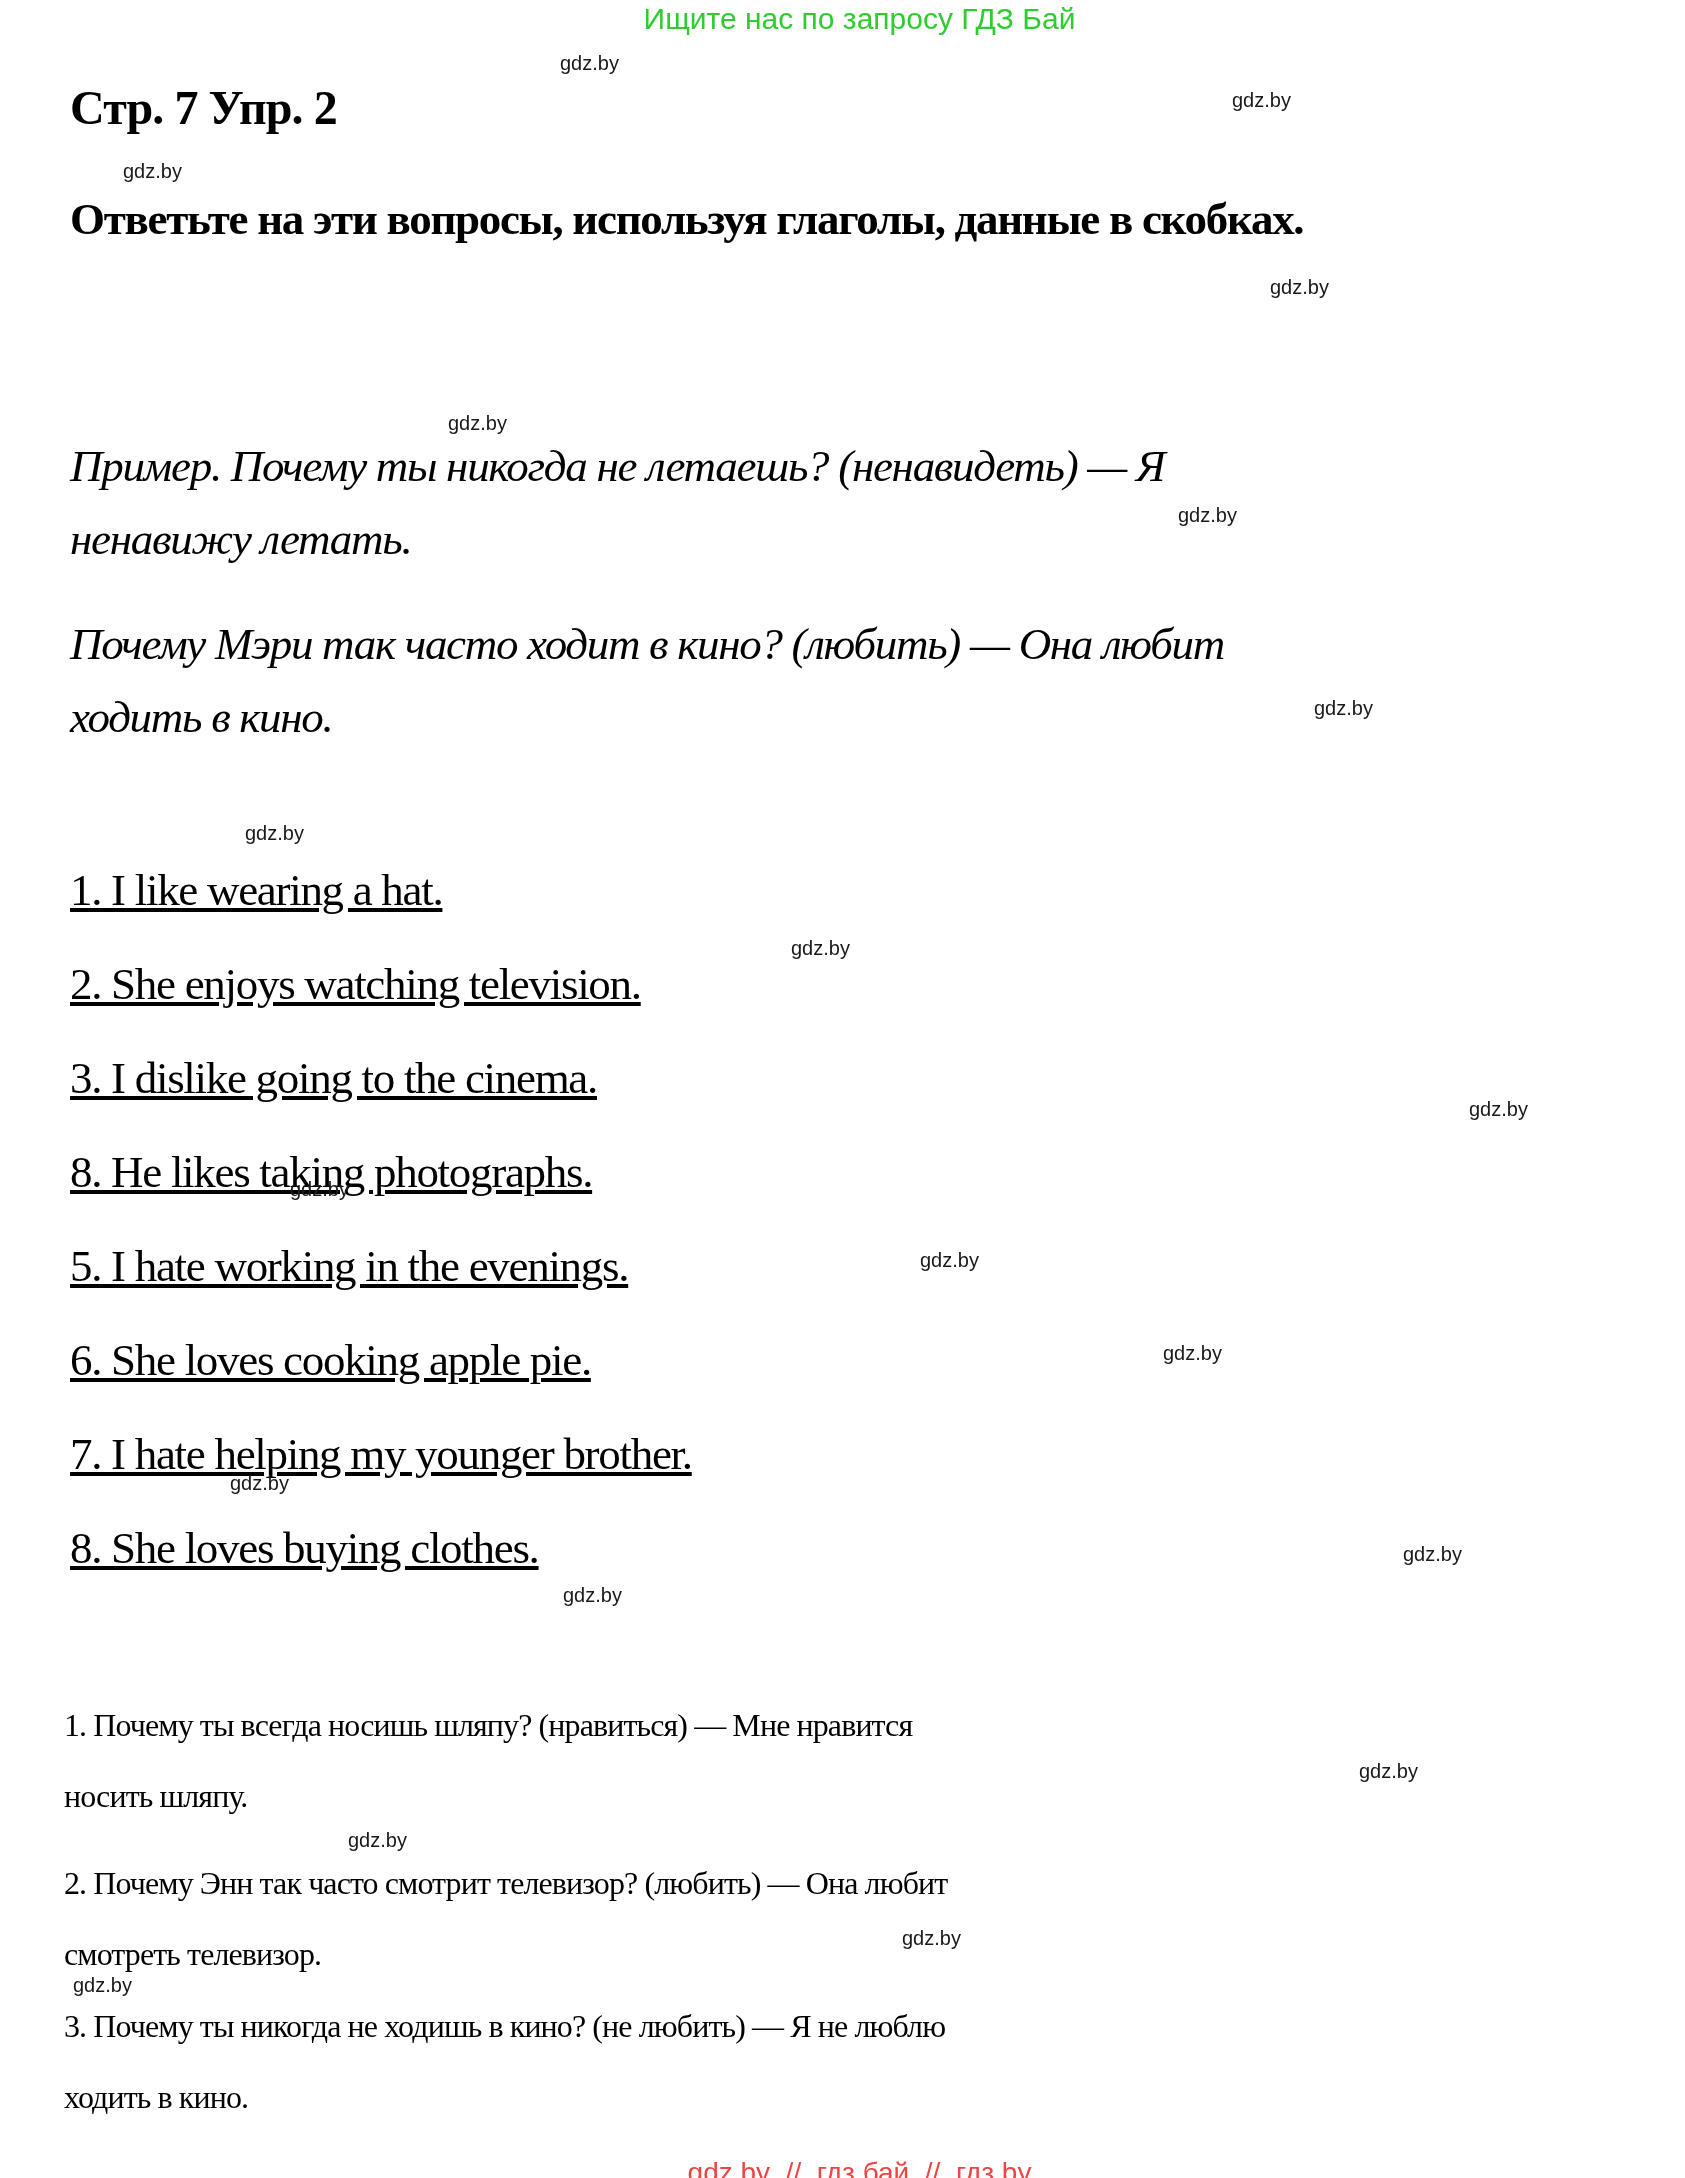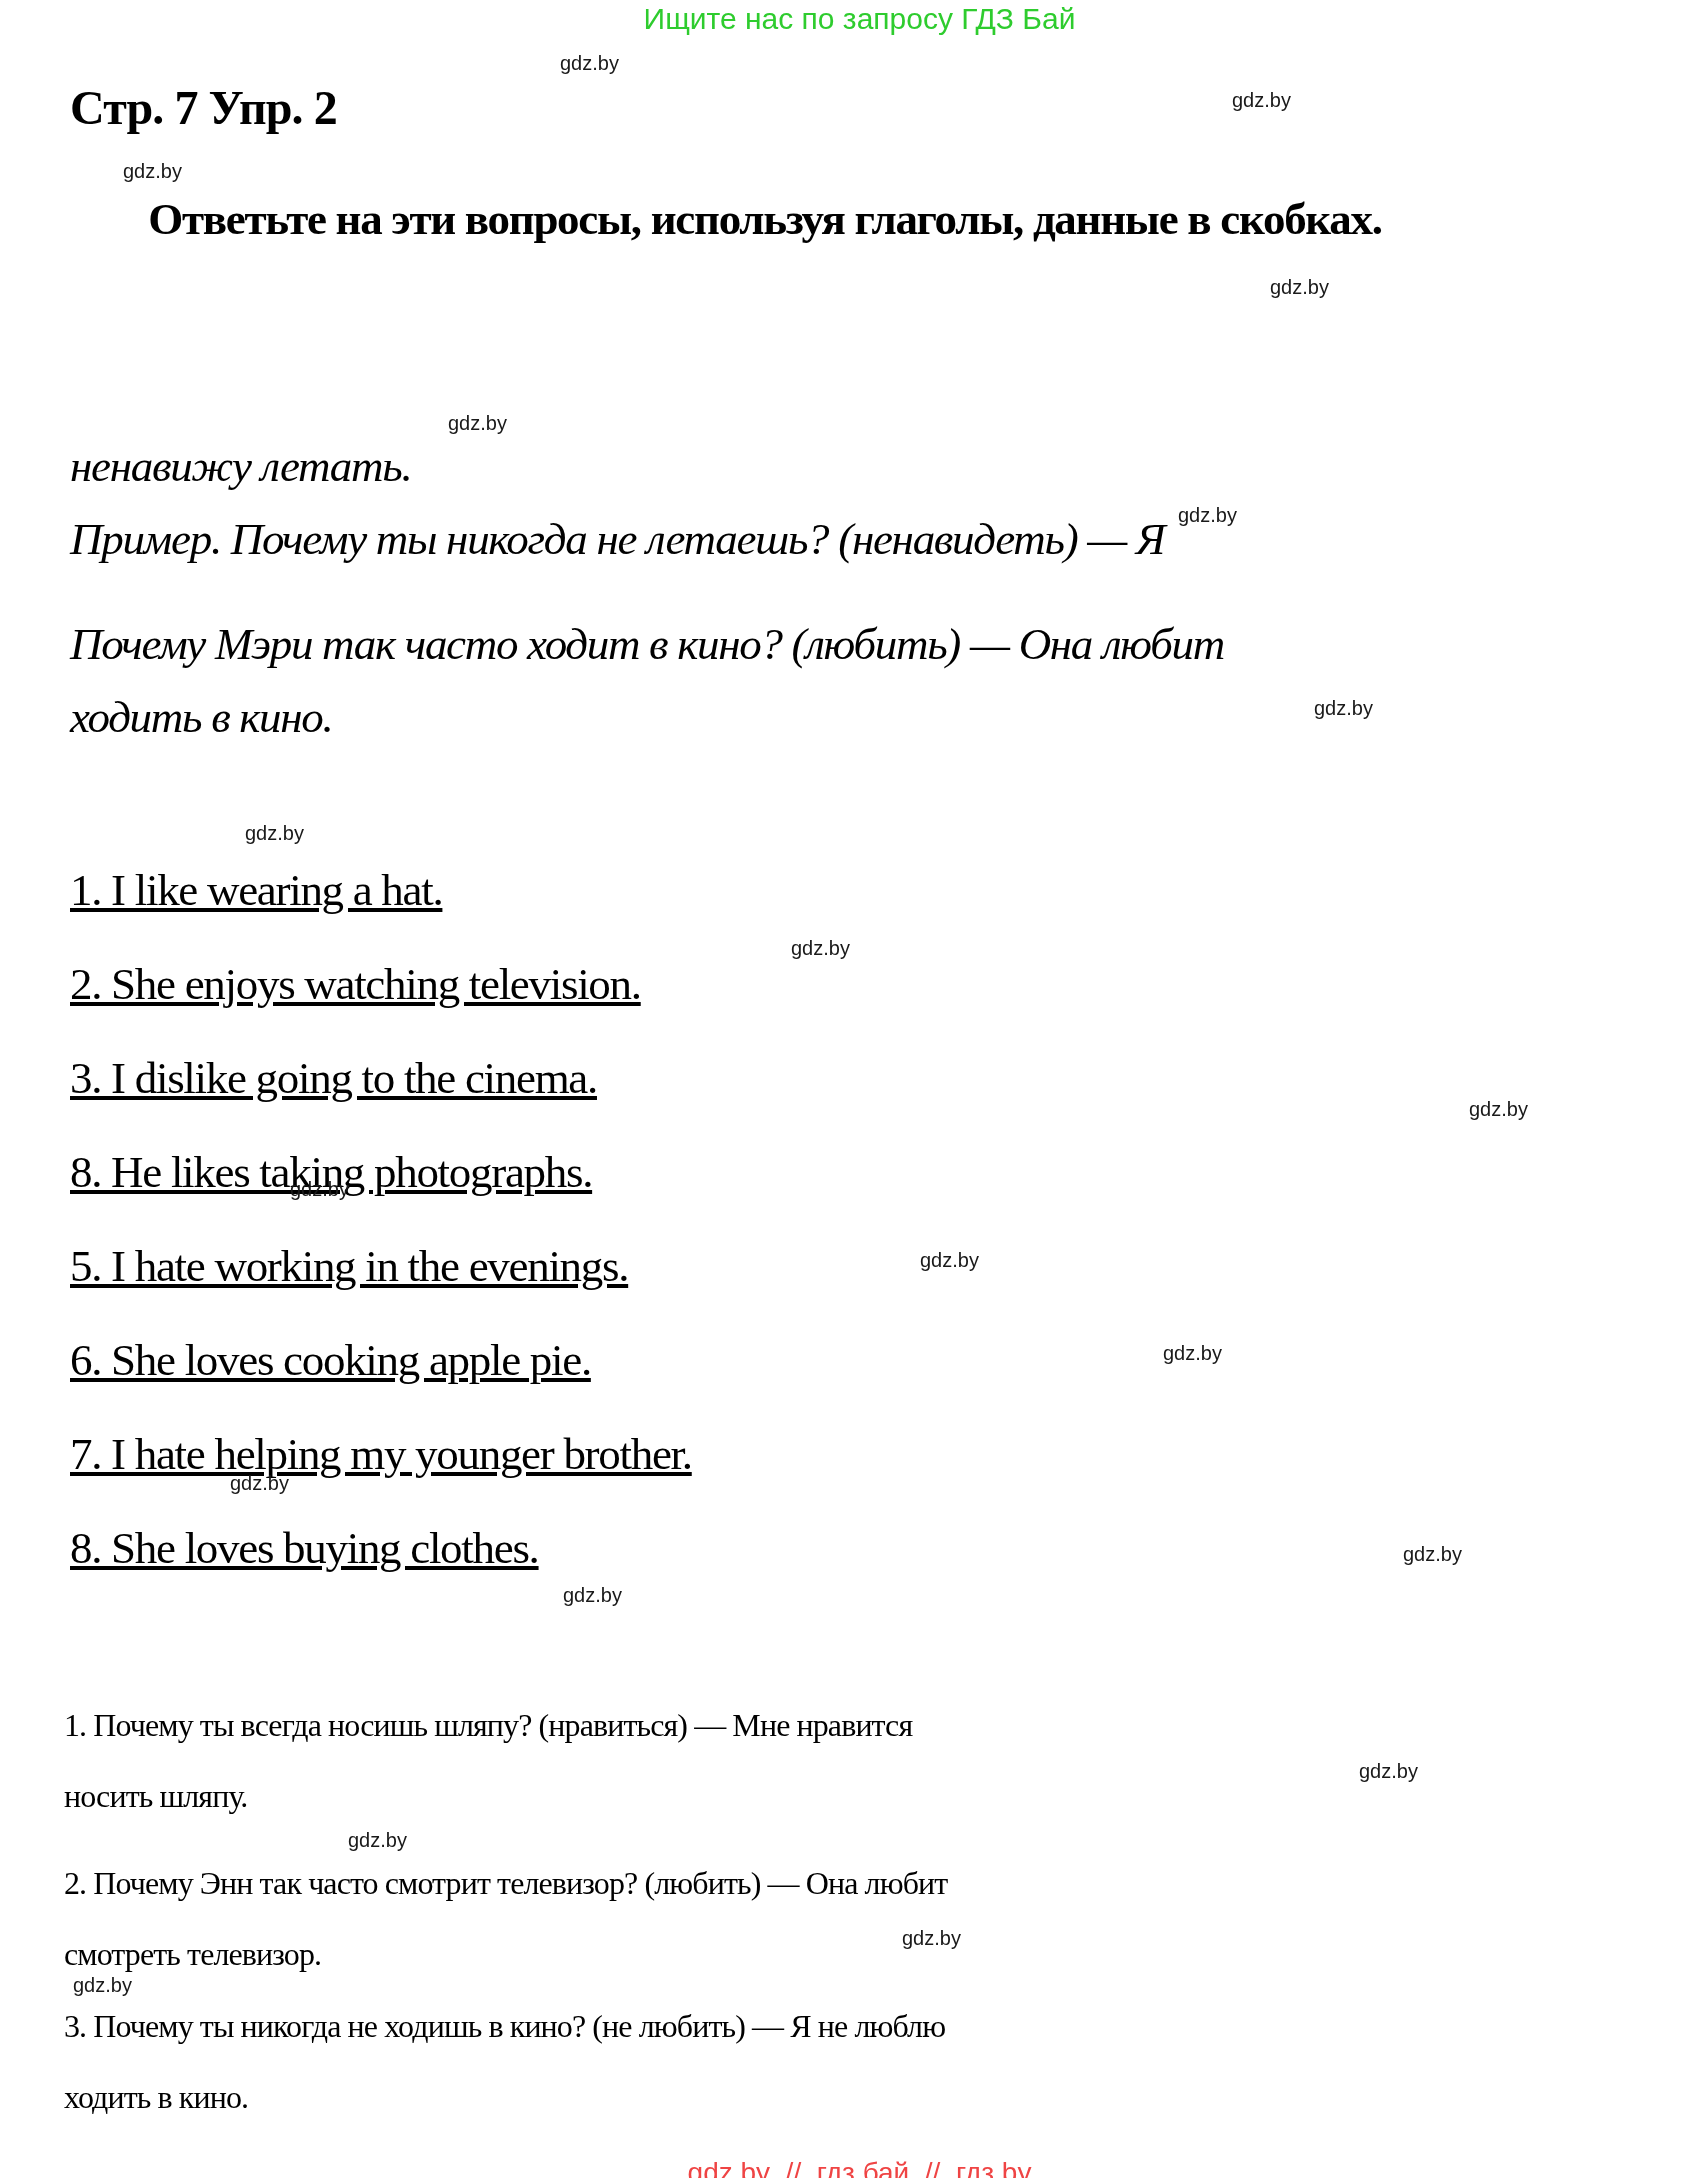--- a/index.html
+++ b/index.html
@@ -41,21 +41,20 @@
   
   .task {
     position: absolute;
     top: 184px;
     left: 70px;
     width: 1390px;
     font-size: 45px;
     font-weight: bold;
     letter-spacing: -1.3px;
     line-height: 70px;
-    text-align: center;
   }
   .task .line { display: block; }
   
   .example {
     position: absolute;
     left: 70px;
     width: 1248px;
     font-size: 45px;
     font-style: italic;
     letter-spacing: -1.3px;
@@ -116,22 +115,22 @@
 
   <div class="promo" style="color: rgb(46, 204, 46);">Ищите нас по запросу ГДЗ Бай</div>
 
   <div class="page-title">Стр. 7 Упр. 2</div>
 
   <div class="task">
     <span class="line">Ответьте на эти вопросы, используя глаголы, данные в скобках.</span>
   </div>
 
   <div class="example" id="example-1">
+    <span class="line">Пример. Почему ты никогда не летаешь? (ненавидеть) — Я</span>
     <span class="line">ненавижу летать.</span>
-    <span class="line">Пример. Почему ты никогда не летаешь? (ненавидеть) — Я</span>
   </div>
 
   <div class="example" id="example-2">
     <span class="line">Почему Мэри так часто ходит в кино? (любить) — Она любит</span>
     <span class="line">ходить в кино.</span>
   </div>
 
   <div class="answers-en">
     <span class="item">1. I like wearing a hat.</span>
     <span class="item">2. She enjoys watching television.</span>

